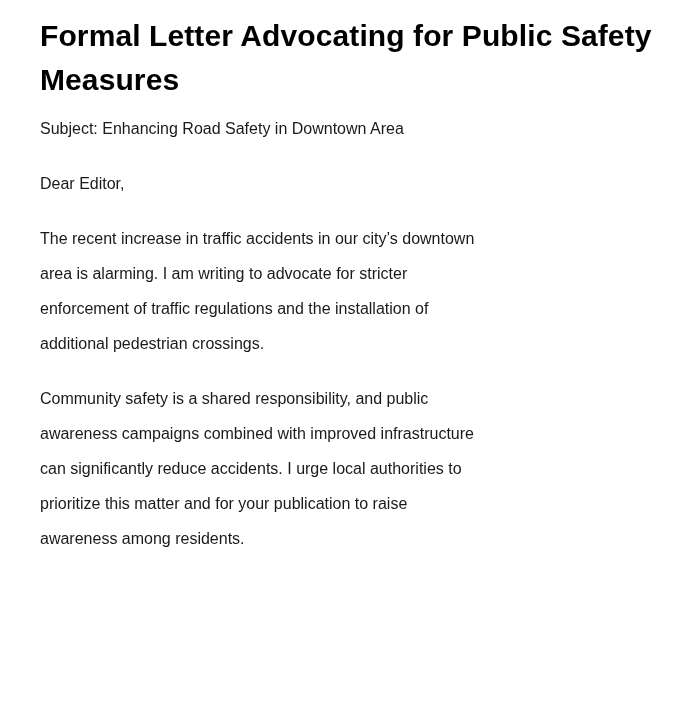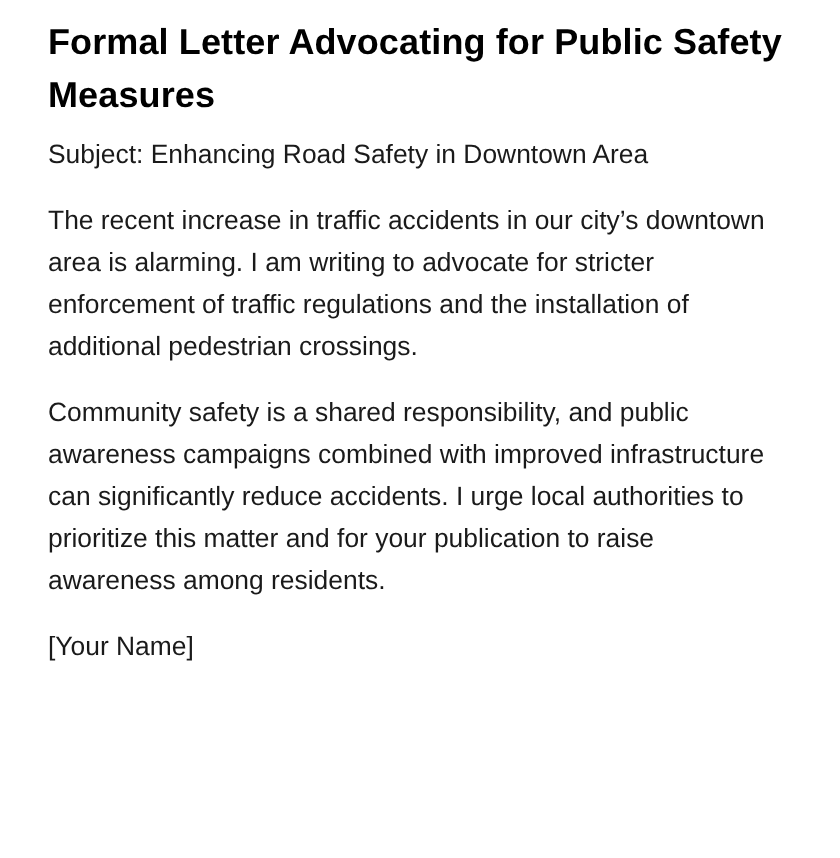--- a/index.html
+++ b/index.html
@@ -24,43 +24,43 @@
     margin: 14px 0 9px 0;
     font-size: 30px;
     line-height: 44px;
     font-weight: 700;
     color: #000000;
     letter-spacing: 0.1px;
     white-space: pre-line;
   }
   .body-text {
     margin: 0 0 20px 0;
-    font-size: 22px;
+    font-size: 16px;
     line-height: 35px;
     font-weight: 400;
     color: #1a1a1a;
     white-space: pre-line;
   }
 </style>
 </head>
 <body>
 
 <div class="page">
   <h1 class="page-title">Formal Letter Advocating for Public Safety
 Measures</h1>
 
   <p class="body-text">Subject: Enhancing Road Safety in Downtown Area</p>
 
+  <p class="body-text">Dear Editor,</p>
 
   <p class="body-text">The recent increase in traffic accidents in our city’s downtown
 area is alarming. I am writing to advocate for stricter
 enforcement of traffic regulations and the installation of
 additional pedestrian crossings.</p>
 
   <p class="body-text">Community safety is a shared responsibility, and public
 awareness campaigns combined with improved infrastructure
 can significantly reduce accidents. I urge local authorities to
 prioritize this matter and for your publication to raise
 awareness among residents.</p>
 
 
-  <p class="body-text">[Your Name]</p>
 </div>
 
 </body></html>

